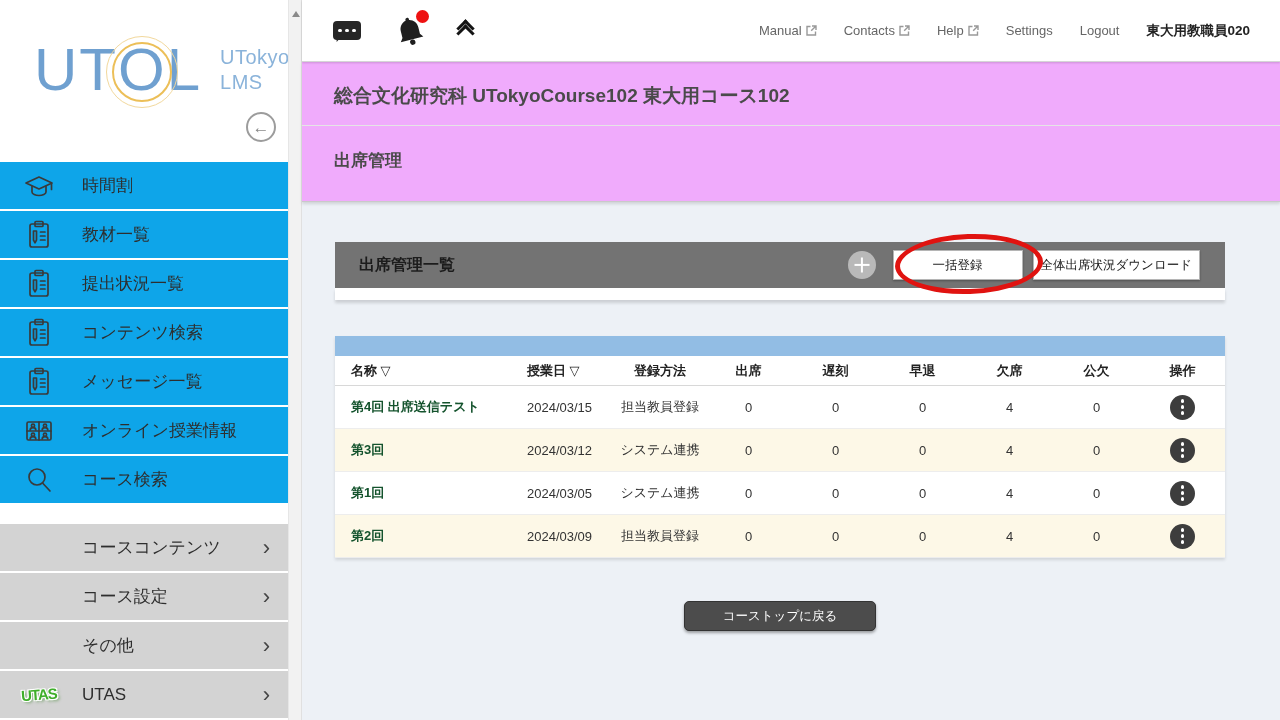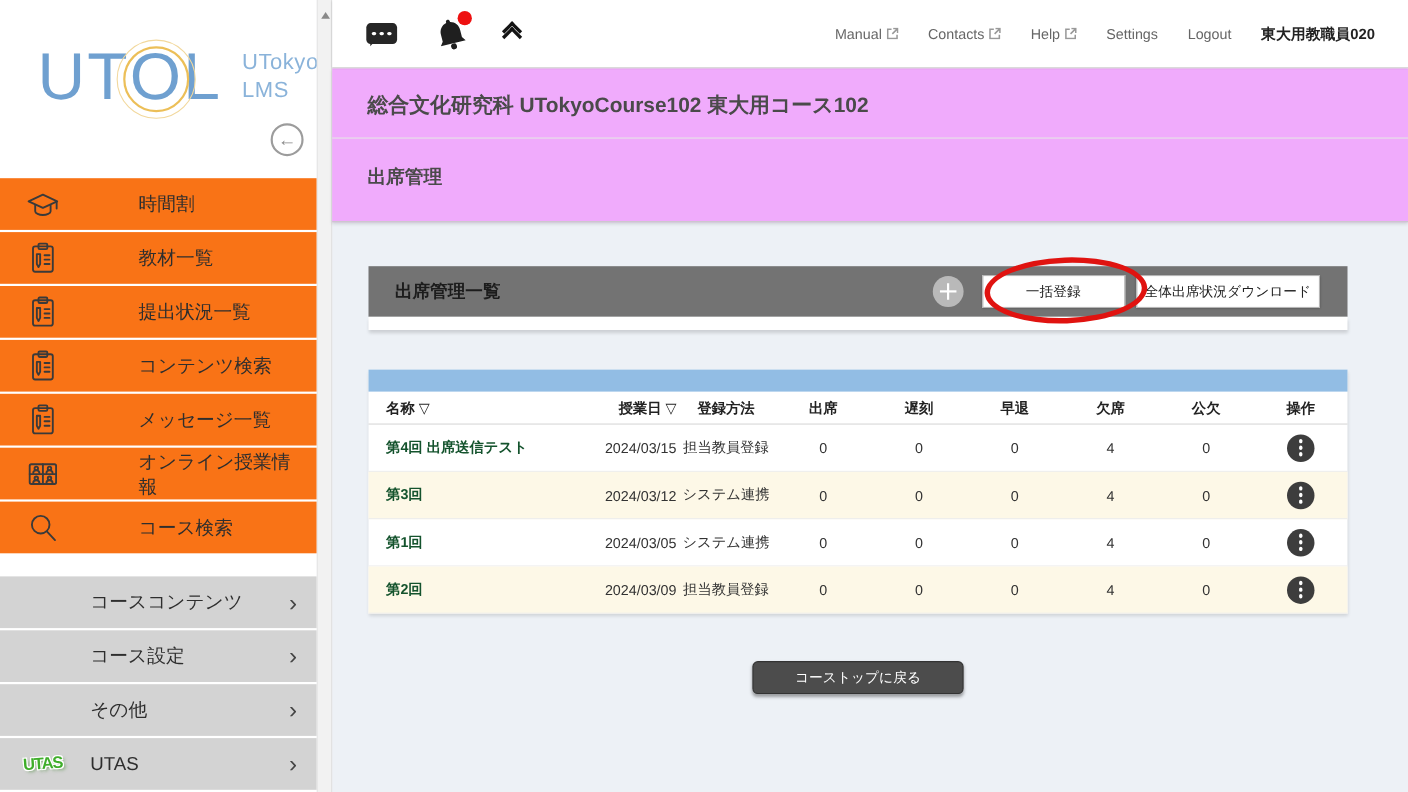--- a/index.html
+++ b/index.html
@@ -11,21 +11,21 @@
   .logo-area { height:162px; position:relative; }
   .logo { position:absolute; left:34px; top:40px; display:flex; align-items:center; }
   .logo-letters { font-size:60px; font-weight:100; color:#6fa0d0; letter-spacing:2px; line-height:1; display:flex; align-items:center; }
   .logo-o { position:relative; display:inline-block; }
   .logo-o::before { content:""; position:absolute; left:50%; top:54%; width:56px; height:56px; transform:translate(-50%,-50%); border:2px solid #ecbf58; border-radius:50%; }
   .logo-o::after { content:""; position:absolute; left:50%; top:54%; width:70px; height:70px; transform:translate(-50%,-50%); border:1px solid #f2d89c; border-radius:50%; }
   .logo-sub { margin-left:18px; color:#8ab3da; font-size:20px; line-height:1.25; letter-spacing:.5px; }
   .collapse-btn { position:absolute; right:12px; top:112px; width:30px; height:30px; border-radius:50%; border:2px solid #9c9c9c; background:#fff; color:#8a8a8a; font-size:17px; line-height:1; display:flex; align-items:center; justify-content:center; cursor:pointer; }
 
   .menu-item, .group-item { height:47px; margin-bottom:2px; display:flex; align-items:center; padding:0 18px 0 22px; font-size:17px; color:#2e2e2e; cursor:pointer; }
-  .menu-item { background:#f97316;gap:44px; }
+  .menu-item { background:#0ea5e9; }
   .group-item { background:#d3d3d3; }
   .mi-icon { width:34px; display:flex; justify-content:center; align-items:center; margin-right:26px; flex-shrink:0; }
   .mi-icon svg { stroke:#3a3a3a; fill:none; stroke-width:1.7; stroke-linejoin:round; stroke-linecap:round; }
   .groups { margin-top:21px; }
   .g-chevron { margin-left:auto; font-size:22px; color:#444; line-height:1; }
   .utas-logo { font-size:15px; font-weight:900; letter-spacing:-1px; color:#3fae2a; transform:rotate(-4deg);
     text-shadow:1px 1px 0 #fff,-1px -1px 0 #fff,1px -1px 0 #fff,-1px 1px 0 #fff,2px 2px 3px rgba(40,120,20,.55); }
 
   
   .v-scrollbar { width:14px; flex-shrink:0; background:#f2f2f2; border-left:1px solid #e6e6e6; border-right:1px solid #e0e0e0; position:relative; }
@@ -72,21 +72,21 @@
   .panel-strip { height:12px; background:#fff; box-shadow:0 3px 3px rgba(0,0,0,.14); }
   .red-ellipse { position:absolute; top:-8px; right:182px; width:148px; height:60px; border:5px solid #e01310; border-radius:50%; transform:rotate(-2deg); z-index:7; pointer-events:none; }
 
   
   .att-table { width:890px; margin-top:36px; background:#fff; box-shadow:0 2px 3px rgba(0,0,0,.12); }
   .table-topbar { height:20px; background:#92bde4; }
   .thead, .trow { display:grid; grid-template-columns:180px 100px 90px 87px 87px 87px 87px 87px 1fr; align-items:center; }
   .thead { height:30px; font-size:13px; font-weight:bold; color:#222; border-bottom:1px solid #d8d8d8; }
   .thead span, .trow > * { text-align:center; }
   .thead span:nth-child(1), .trow .cell-name { text-align:left; padding-left:16px; }
-  .thead span:nth-child(2), .trow .cell-date { text-align:right; padding-left:12px; }
+  .thead span:nth-child(2), .trow .cell-date { text-align:left; padding-left:12px; }
   .trow { height:43px; font-size:13px; color:#333; border-bottom:1px solid #ededed; }
   .trow.alt { background:#fdf8e7; }
   .cell-name a { color:#14532d; font-weight:bold; text-decoration:none; }
   .cell-ops { display:flex; justify-content:center; }
   .kebab { width:25px; height:25px; border-radius:50%; background:#3d3d3d; border:none; cursor:pointer; display:flex; flex-direction:column; align-items:center; justify-content:center; gap:2.5px; }
   .kebab i { width:3.5px; height:3.5px; background:#fff; border-radius:50%; }
 
   .back-row { width:890px; text-align:center; margin-top:43px; }
   .back-btn { background:#4c4c4c; color:#fff; border:1px solid #333; border-radius:5px; width:192px; height:30px; font-size:12.5px; cursor:pointer; box-shadow:0 2px 3px rgba(0,0,0,.35); font-family:inherit; }
 </style>

